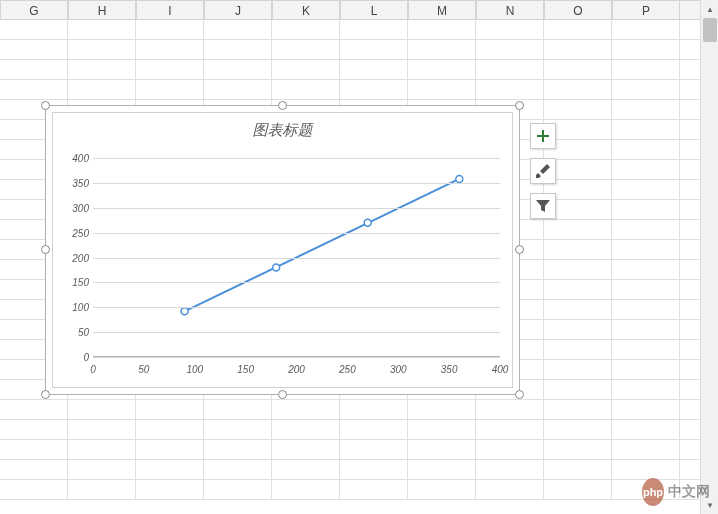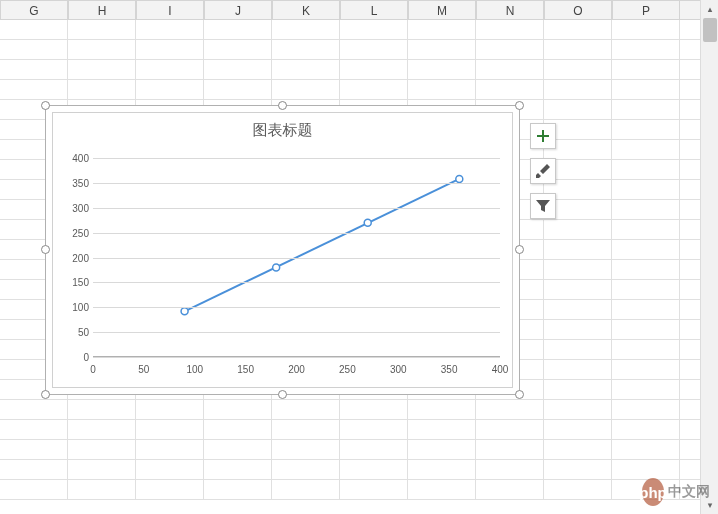--- a/index.html
+++ b/index.html
@@ -45,20 +45,21 @@
     position:absolute; top:18px; left:2px; width:14px; height:24px; background:#c1c1c1; border-radius:2px;
   }
 
   
   .chart-obj {
     position: absolute;
     left: 45px; top: 105px;
     width: 475px; height: 290px;
     background: #fff;
     border: 1px solid #b0b0b0;
+    font-style: italic;
   }
   .chart-inner {
     position: absolute; left: 6px; top: 6px; right: 6px; bottom: 6px;
     border: 1px solid #d0d0d0;
   }
   .handle {
     position: absolute; width: 9px; height: 9px;
     border: 1px solid #888; background: #fff; border-radius: 50%;
   }
   .h-nw { left:-5px; top:-5px; } .h-n { left:50%; margin-left:-5px; top:-5px; }
@@ -105,21 +106,21 @@
   
   .watermark {
     position:absolute; right:8px; bottom:8px;
     display:flex; align-items:center; gap:4px;
     color: rgba(0,0,0,0.4); font-size:14px; font-weight:bold;
   }
   .watermark .wmcircle {
     width:22px; height:28px; border-radius:50%;
     background: rgba(180,90,60,0.7); color:#fff;
     display:flex; align-items:center; justify-content:center;
-    font-size:15px; font-weight:bold;
+    font-size:11px; font-weight:bold;
   }
 </style>
 </head>
 <body>
 
 <div class="sheet">
   <div class="col-headers">
       <div class="col-header">G</div>
       <div class="col-header">H</div>
       <div class="col-header">I</div>

